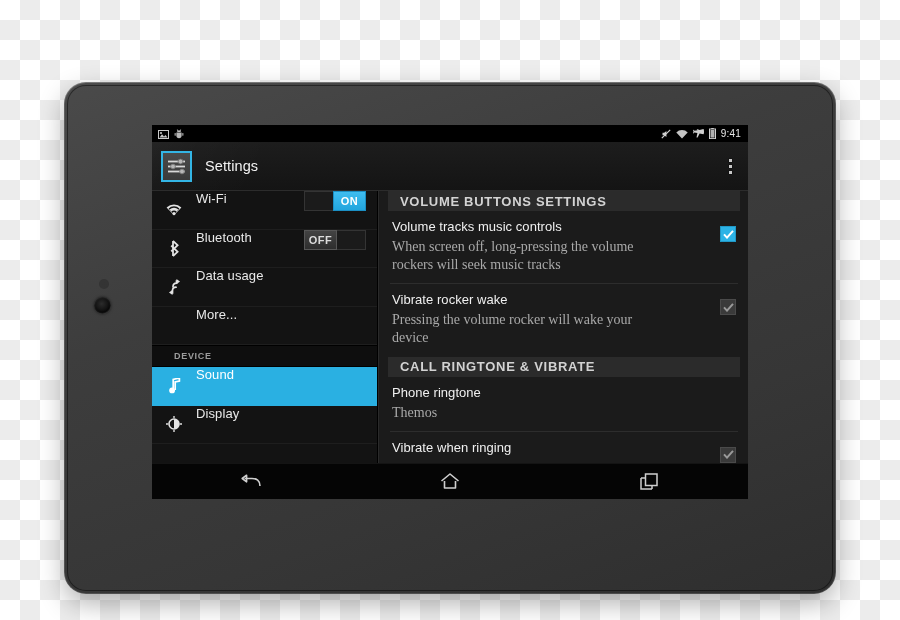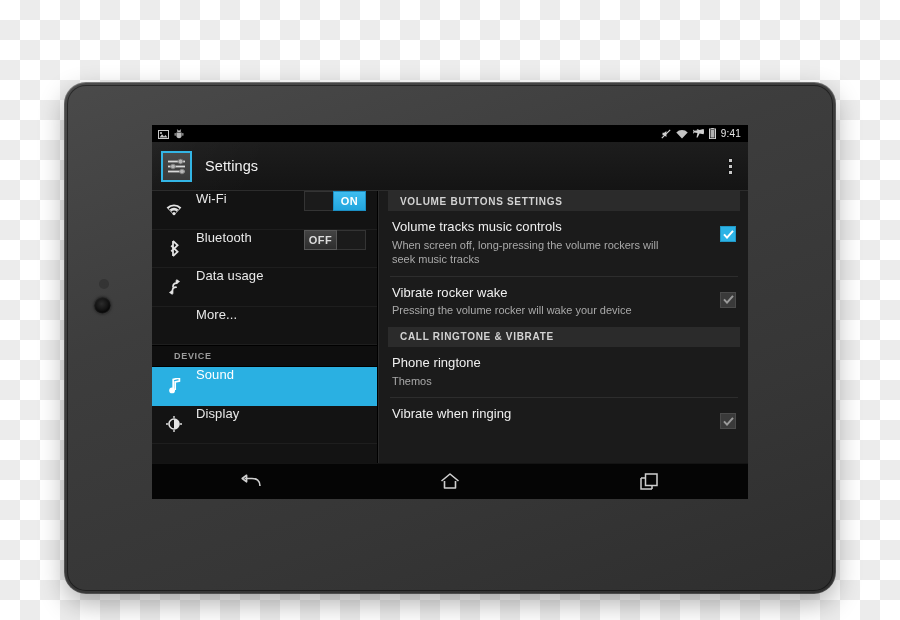--- a/index.html
+++ b/index.html
@@ -266,45 +266,46 @@
   #detail-inner { background: #1b1b1b; }
 
   .sec-header {
     height: 20px;
     display: flex;
     align-items: center;
     padding-left: 12px;
     margin: 0 8px;
     background: #2b2b2b;
     color: #d3d3d3;
-    font-size: 10px;
+    font-size: 13px;
     font-weight: bold;
     letter-spacing: .7px;
     box-sizing: border-box;
   }
   .pref {
     display: flex;
     align-items: flex-start;
     padding: 9px 12px 9px 12px;
     box-sizing: border-box;
     position: relative;
   }
   .pref-text { flex: 1; min-width: 0; }
   .pref-title {
     color: #f0f0f0;
     font-size: 13px;
     line-height: 1.15;
     letter-spacing: .05px;
   }
   .pref-sub {
     color: #a9a9a9;
-    font-size: 11px;
+    font-size: 14px;
     line-height: 1.3;
     margin-top: 3px;
     max-width: 270px;
+    font-family: Liberation Serif, serif;
   }
   .pref-div {
     height: 1px;
     background: #2d2d2d;
     margin: 0 10px;
   }
   .checkbox {
     width: 16px;
     height: 16px;
     flex: none;

